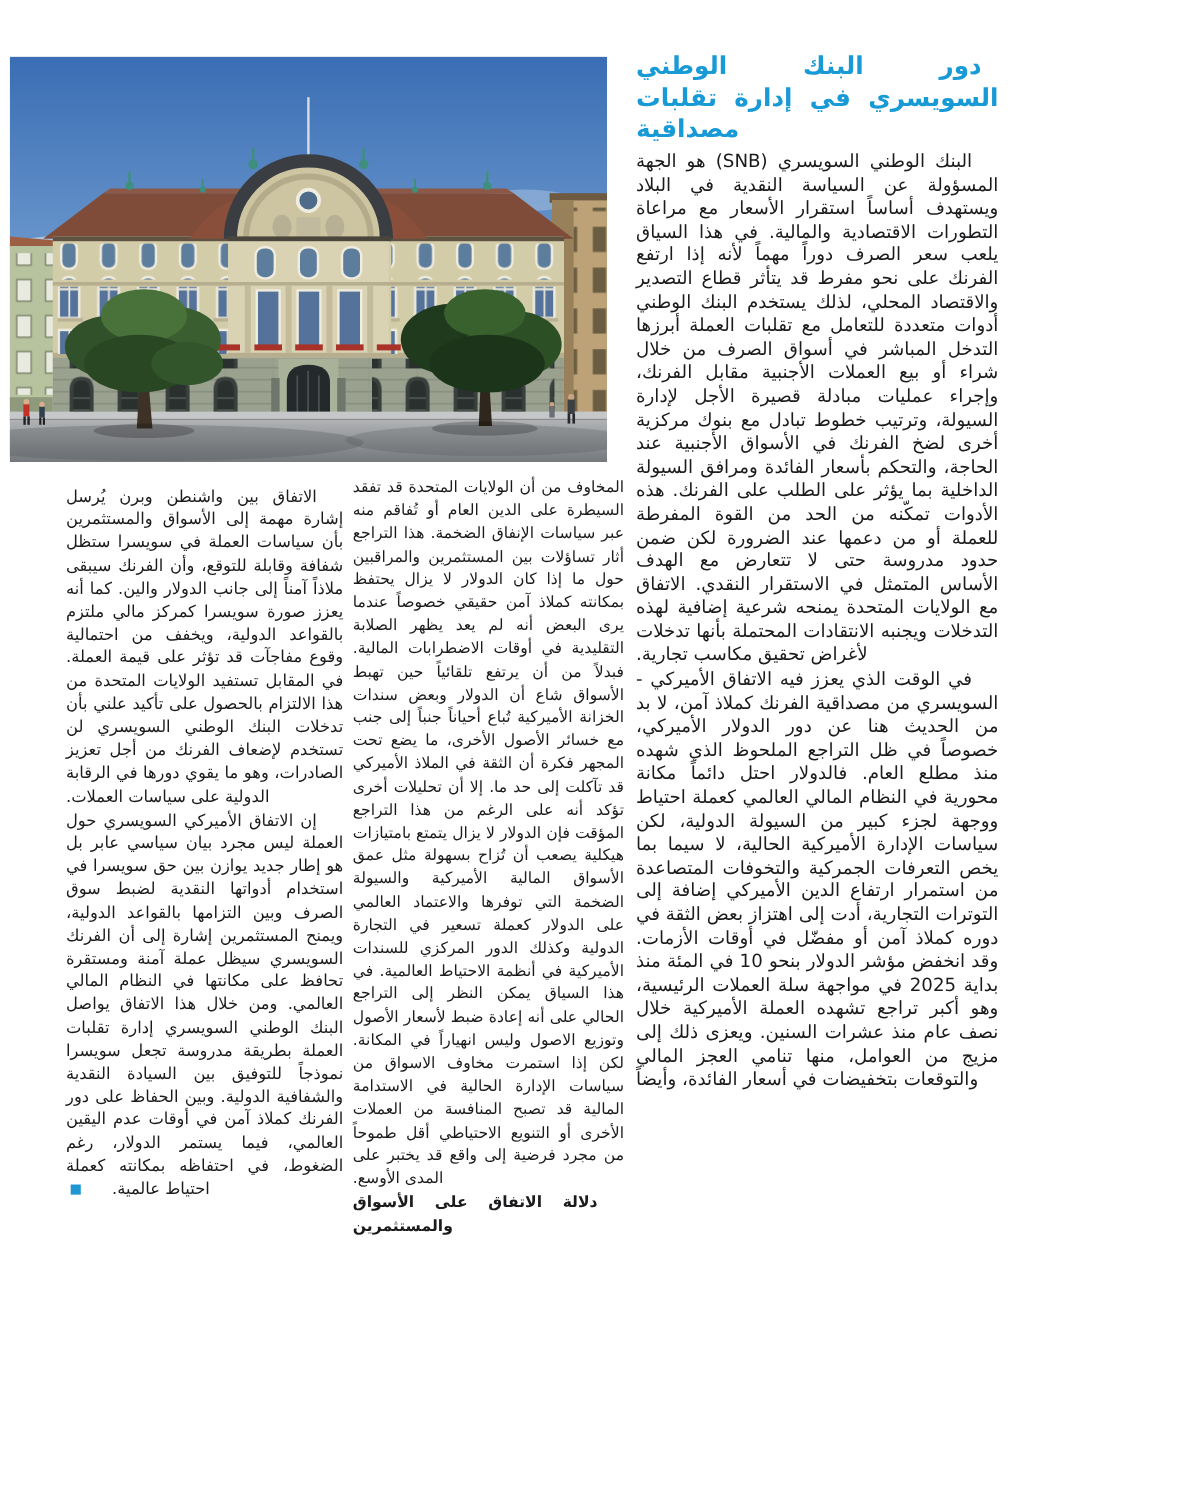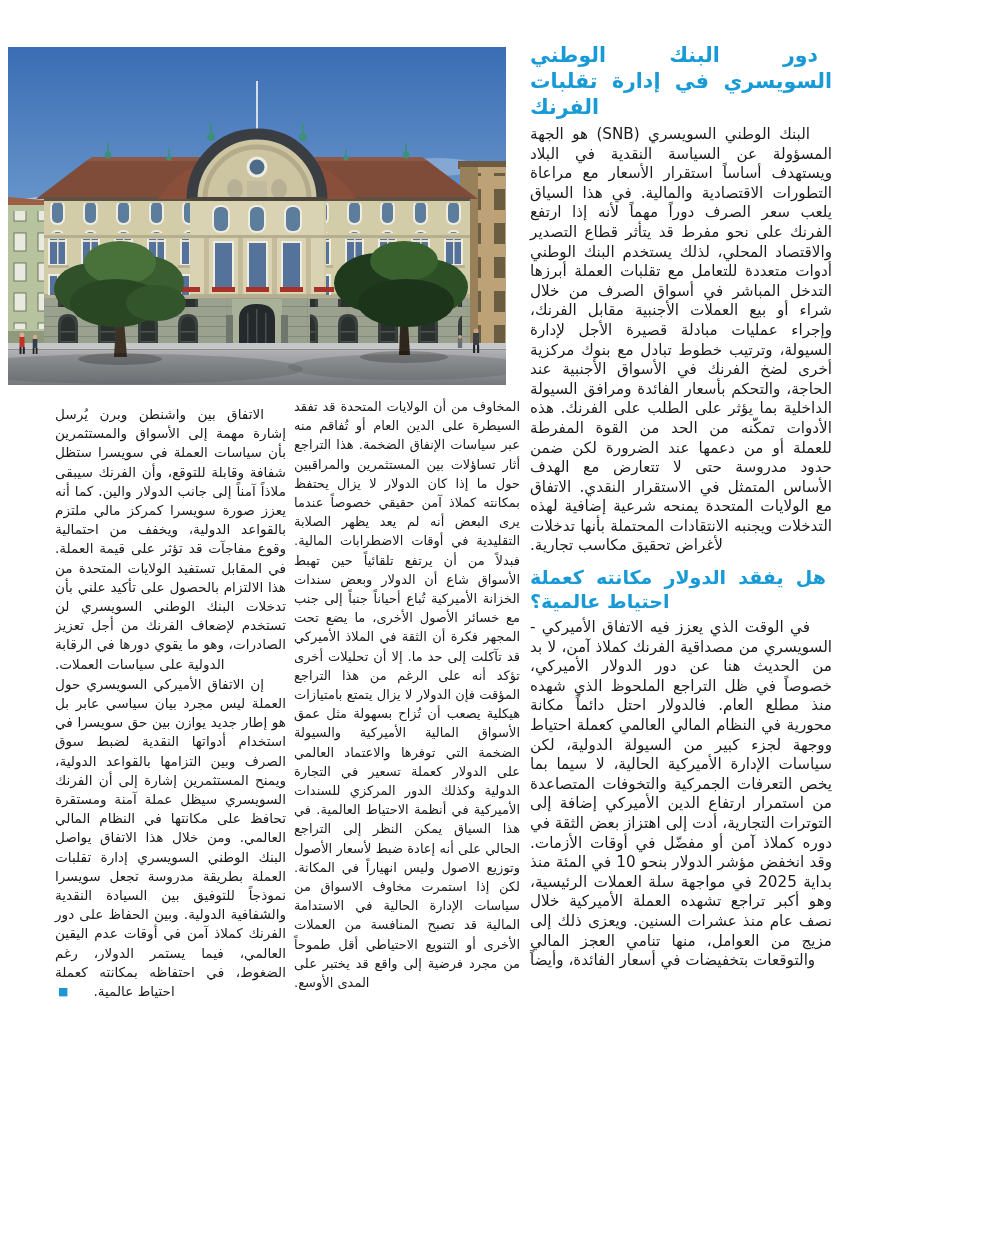--- a/index.html
+++ b/index.html
@@ -231,28 +231,28 @@
         </g>
         <g transform="translate(452,300)">
           <circle cx="0" cy="-10" r="2" fill="#caa286"></circle>
             <rect x="-2.2" y="-8" width="4.4" height="9" fill="#6b6f73"></rect>
         </g>
       </g>
     </svg>
   </div>
 
   <div class="col col-right">
-    <h1 class="headline">دور البنك الوطني السويسري في إدارة تقلبات الفرنك</h1>
+    <h1 class="headline">دور البنك الوطني السويسري في إدارة تقلبات مصداقية</h1>
     <p>البنك الوطني السويسري (SNB) هو الجهة المسؤولة عن السياسة النقدية في البلاد ويستهدف أساساً استقرار الأسعار مع مراعاة التطورات الاقتصادية والمالية. في هذا السياق يلعب سعر الصرف دوراً مهماً لأنه إذا ارتفع الفرنك على نحو مفرط قد يتأثر قطاع التصدير والاقتصاد المحلي، لذلك يستخدم البنك الوطني أدوات متعددة للتعامل مع تقلبات العملة أبرزها التدخل المباشر في أسواق الصرف من خلال شراء أو بيع العملات الأجنبية مقابل الفرنك، وإجراء عمليات مبادلة قصيرة الأجل لإدارة السيولة، وترتيب خطوط تبادل مع بنوك مركزية أخرى لضخ الفرنك في الأسواق الأجنبية عند الحاجة، والتحكم بأسعار الفائدة ومرافق السيولة الداخلية بما يؤثر على الطلب على الفرنك. هذه الأدوات تمكّنه من الحد من القوة المفرطة للعملة أو من دعمها عند الضرورة لكن ضمن حدود مدروسة حتى لا تتعارض مع الهدف الأساس المتمثل في الاستقرار النقدي. الاتفاق مع الولايات المتحدة يمنحه شرعية إضافية لهذه التدخلات ويجنبه الانتقادات المحتملة بأنها تدخلات لأغراض تحقيق مكاسب تجارية.</p>
-    <h2 class="headline2">هل يفقد الدولار مكانته كعملة احتياط عالمية؟</h2>
     <p>في الوقت الذي يعزز فيه الاتفاق الأميركي - السويسري من مصداقية الفرنك كملاذ آمن، لا بد من الحديث هنا عن دور الدولار الأميركي، خصوصاً في ظل التراجع الملحوظ الذي شهده منذ مطلع العام. فالدولار احتل دائماً مكانة محورية في النظام المالي العالمي كعملة احتياط ووجهة لجزء كبير من السيولة الدولية، لكن سياسات الإدارة الأميركية الحالية، لا سيما بما يخص التعرفات الجمركية والتخوفات المتصاعدة من استمرار ارتفاع الدين الأميركي إضافة إلى التوترات التجارية، أدت إلى اهتزاز بعض الثقة في دوره كملاذ آمن أو مفضّل في أوقات الأزمات. وقد انخفض مؤشر الدولار بنحو 10 في المئة منذ بداية 2025 في مواجهة سلة العملات الرئيسية، وهو أكبر تراجع تشهده العملة الأميركية خلال نصف عام منذ عشرات السنين. ويعزى ذلك إلى مزيج من العوامل، منها تنامي العجز المالي والتوقعات بتخفيضات في أسعار الفائدة، وأيضاً</p>
   </div>
 
   <div class="col col-mid">
     <p class="noindent">المخاوف من أن الولايات المتحدة قد تفقد السيطرة على الدين العام أو تُفاقم منه عبر سياسات الإنفاق الضخمة. هذا التراجع أثار تساؤلات بين المستثمرين والمراقبين حول ما إذا كان الدولار لا يزال يحتفظ بمكانته كملاذ آمن حقيقي خصوصاً عندما يرى البعض أنه لم يعد يظهر الصلابة التقليدية في أوقات الاضطرابات المالية. فبدلاً من أن يرتفع تلقائياً حين تهبط الأسواق شاع أن الدولار وبعض سندات الخزانة الأميركية تُباع أحياناً جنباً إلى جنب مع خسائر الأصول الأخرى، ما يضع تحت المجهر فكرة أن الثقة في الملاذ الأميركي قد تآكلت إلى حد ما. إلا أن تحليلات أخرى تؤكد أنه على الرغم من هذا التراجع المؤقت فإن الدولار لا يزال يتمتع بامتيازات هيكلية يصعب أن تُزاح بسهولة مثل عمق الأسواق المالية الأميركية والسيولة الضخمة التي توفرها والاعتماد العالمي على الدولار كعملة تسعير في التجارة الدولية وكذلك الدور المركزي للسندات الأميركية في أنظمة الاحتياط العالمية. في هذا السياق يمكن النظر إلى التراجع الحالي على أنه إعادة ضبط لأسعار الأصول وتوزيع الاصول وليس انهياراً في المكانة. لكن إذا استمرت مخاوف الاسواق من سياسات الإدارة الحالية في الاستدامة المالية قد تصبح المنافسة من العملات الأخرى أو التنويع الاحتياطي أقل طموحاً من مجرد فرضية إلى واقع قد يختبر على المدى الأوسع.</p>
+    <p class="leadin">دلالة الاتفاق على الأسواق والمستثمرين</p>
   </div>
 
   <div class="col col-left">
     <p>الاتفاق بين واشنطن وبرن يُرسل إشارة مهمة إلى الأسواق والمستثمرين بأن سياسات العملة في سويسرا ستظل شفافة وقابلة للتوقع، وأن الفرنك سيبقى ملاذاً آمناً إلى جانب الدولار والين. كما أنه يعزز صورة سويسرا كمركز مالي ملتزم بالقواعد الدولية، ويخفف من احتمالية وقوع مفاجآت قد تؤثر على قيمة العملة. في المقابل تستفيد الولايات المتحدة من هذا الالتزام بالحصول على تأكيد علني بأن تدخلات البنك الوطني السويسري لن تستخدم لإضعاف الفرنك من أجل تعزيز الصادرات، وهو ما يقوي دورها في الرقابة الدولية على سياسات العملات.</p>
     <p><span>إن الاتفاق الأميركي السويسري حول العملة ليس مجرد بيان سياسي عابر بل هو إطار جديد يوازن بين حق سويسرا في استخدام أدواتها النقدية لضبط سوق الصرف وبين التزامها بالقواعد الدولية، ويمنح المستثمرين إشارة إلى أن الفرنك السويسري سيظل عملة آمنة ومستقرة تحافظ على مكانتها في النظام المالي العالمي. ومن خلال هذا الاتفاق يواصل البنك الوطني السويسري إدارة تقلبات العملة بطريقة مدروسة تجعل سويسرا نموذجاً للتوفيق بين السيادة النقدية والشفافية الدولية. وبين الحفاظ على دور الفرنك كملاذ آمن في أوقات عدم اليقين العالمي، فيما يستمر الدولار، رغم الضغوط، في احتفاظه بمكانته كعملة احتياط عالمية.</span><span class="endmark">■</span></p>
   </div>
 
 </div>
 
 </body></html>

